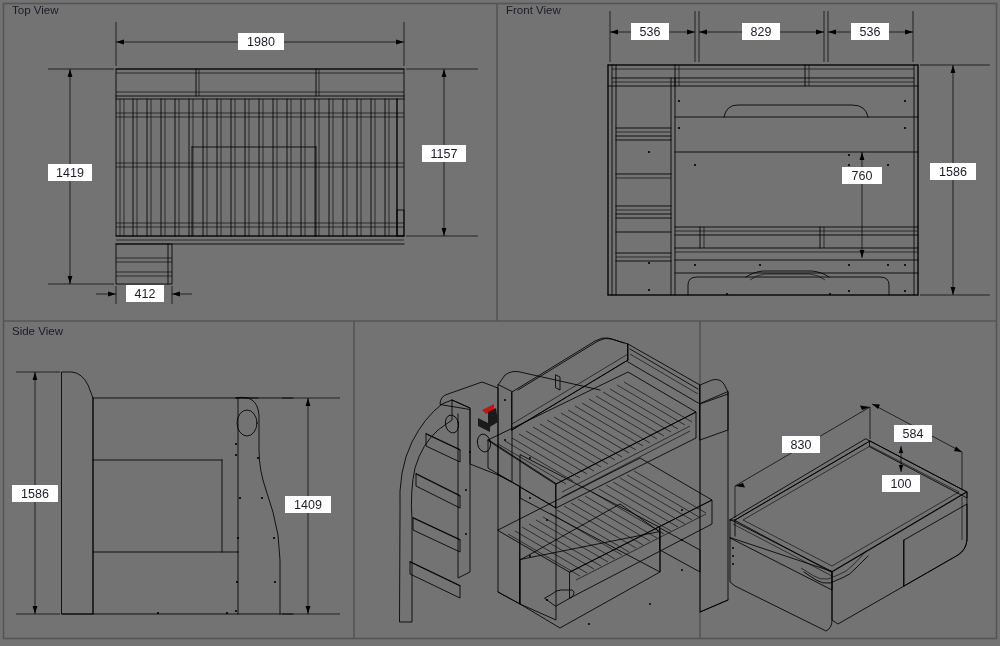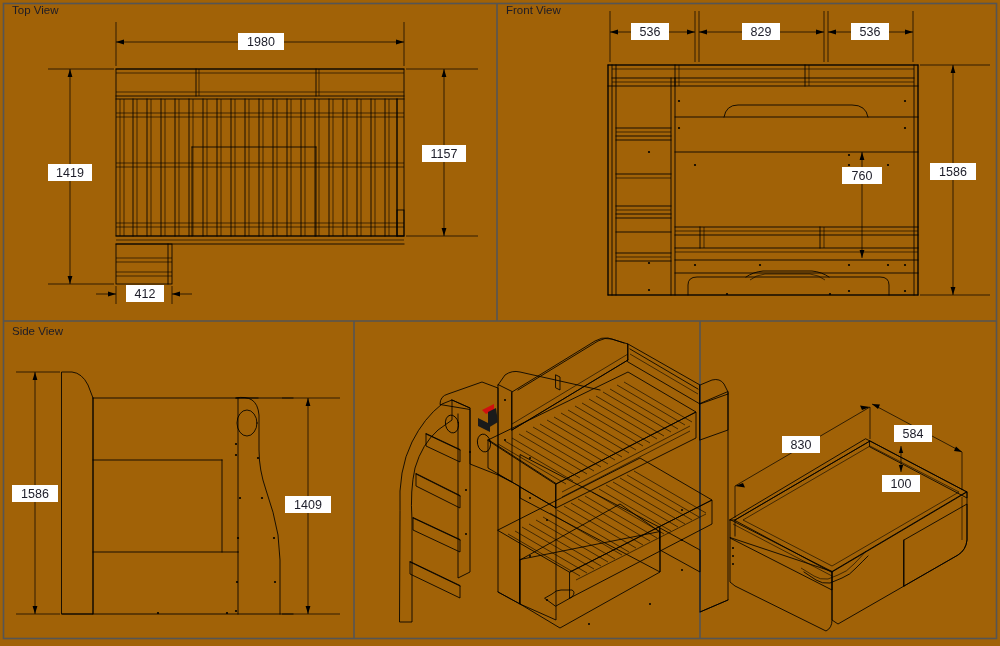--- a/index.html
+++ b/index.html
@@ -8,21 +8,21 @@
     padding: 0;
     background: #ffffff;
   }
   body {
     font-family: "Liberation Sans", sans-serif;
   }
   #sheet {
     position: relative;
     width: 1000px;
     height: 646px;
-    background: #a16207;
+    background: #737373;
     overflow: hidden;
   }
   #sheet svg.drawing {
     position: absolute;
     left: 0;
     top: 0;
     width: 1000px;
     height: 646px;
     display: block;
   }

